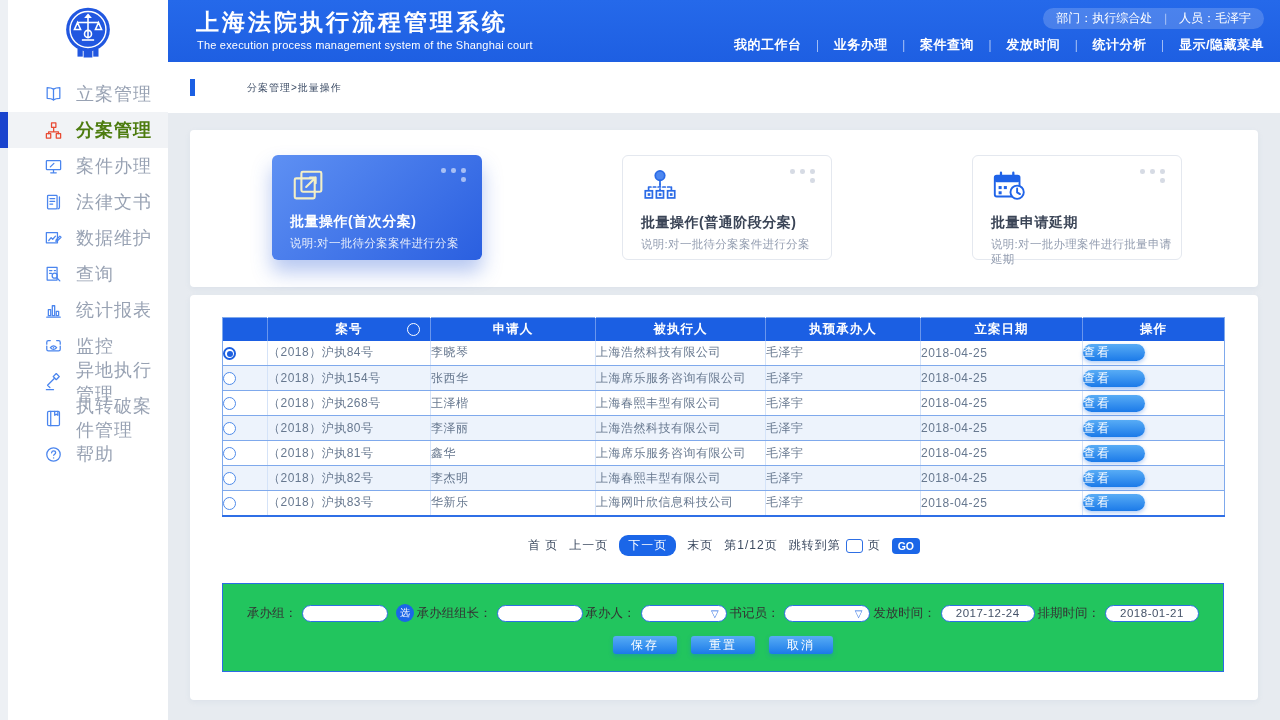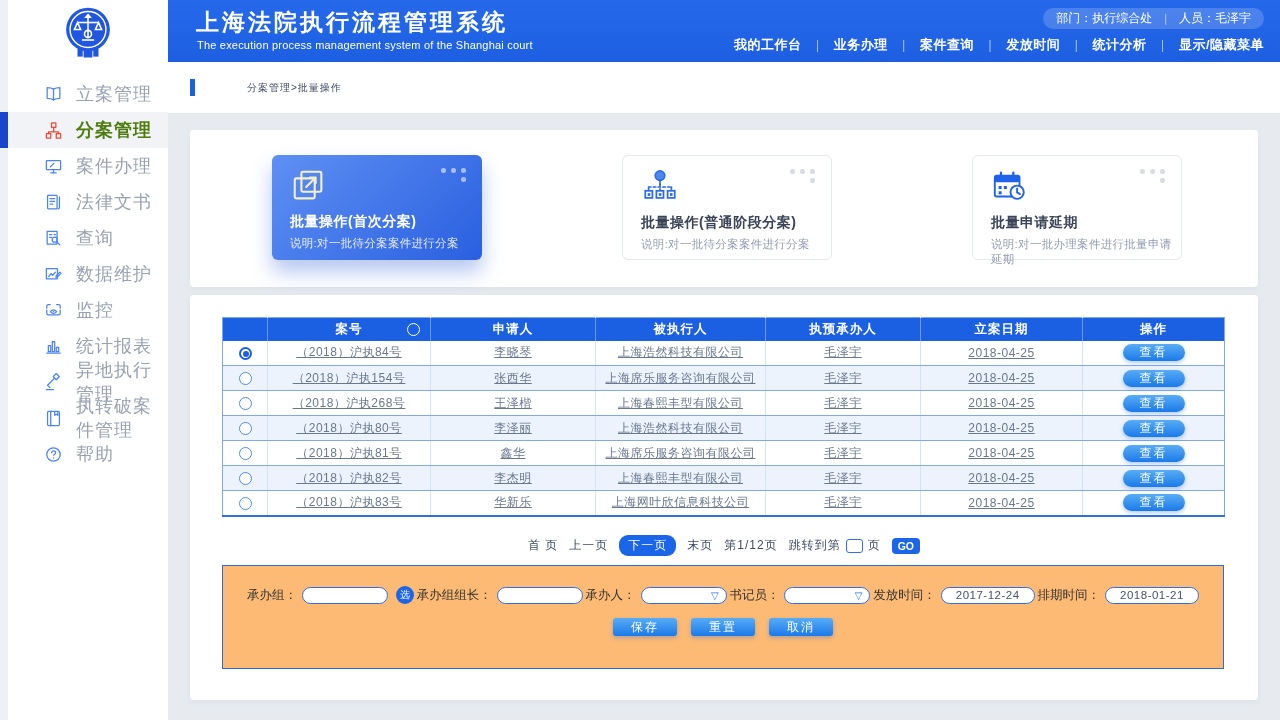--- a/index.html
+++ b/index.html
@@ -56,38 +56,38 @@
   .dots i{position:absolute;width:4.5px;height:4.5px;border-radius:50%;background:#d6dbe4;}
   .card.active .dots i{background:rgba(255,255,255,.55);}
   .dots i:nth-child(1){left:0;top:0}.dots i:nth-child(2){left:10px;top:0}
   .dots i:nth-child(3){left:20px;top:0}.dots i:nth-child(4){left:20px;top:9px}
 
   
   .table-panel{position:absolute;left:190px;top:295px;width:1068px;height:405px;background:#fff;border-radius:4px;box-shadow:0 2px 5px rgba(160,175,200,.15);}
   table.case-table{position:absolute;left:32px;top:22px;width:1002px;border-collapse:collapse;table-layout:fixed;border:1px solid #7fa9ec;border-bottom:2px solid #2f6fe6;}
   .case-table th{background:var(--accent);color:#fff;font-size:12.5px;font-weight:bold;height:23px;border-right:1px solid rgba(255,255,255,.35);letter-spacing:1px;}
   .case-table th:last-child{border-right:none;}
-  .case-table td{height:25px;font-size:12px;color:#67788f;text-align:center;border-bottom:1px solid #7fa9ec;border-right:1px solid #d5e3f8;letter-spacing:.5px;text-decoration:underline;}
+  .case-table td{height:25px;font-size:12px;color:#67788f;border-bottom:1px solid #7fa9ec;border-right:1px solid #d5e3f8;letter-spacing:.5px;}
   .case-table td:last-child{border-right:none;}
   .case-table tr.stripe td{background:var(--stripe);}
   .radio{display:inline-block;width:13px;height:13px;border:1.5px solid #4f8bea;border-radius:50%;position:relative;vertical-align:middle;cursor:pointer;background:#fff;}
   .radio.selected{border:2px solid #1b5fe0;}
   .radio.selected::after{content:"";position:absolute;left:2px;top:2px;width:6px;height:6px;border-radius:50%;background:#1b5fe0;}
   .radio.header{border:1.5px solid #fff;background:transparent;}
   .view-btn{display:inline-block;width:62px;height:17px;line-height:17px;border-radius:9px;background:linear-gradient(180deg,var(--btn-from),var(--btn-to));color:#fff;font-size:12px;letter-spacing:2px;cursor:pointer;box-shadow:0 2px 4px rgba(30,110,230,.35);}
 
   
   .pagination{position:absolute;left:0;top:240px;width:100%;display:flex;justify-content:center;align-items:center;gap:11px;font-size:12px;color:#3c4a60;letter-spacing:1px;}
   .pg-link{cursor:pointer;}
   .pg-next{background:#1b66e8;color:#fff;border-radius:9px;padding:2px 9px;cursor:pointer;}
   .pg-input{width:17px;height:14px;border:1px solid #2e6fe4;border-radius:3px;outline:none;font-size:11px;text-align:center;color:#333;}
   .pg-go{background:#1b66e8;color:#fff;border-radius:4px;font-size:10.5px;font-weight:bold;padding:2px 6px;cursor:pointer;letter-spacing:0;}
 
   
-  .form-box{position:absolute;left:32px;top:270px;width:1002px;height:104px;border:1px solid #2b6ce5;background:#fdba74;}
+  .form-box{position:absolute;left:32px;top:288px;width:1002px;height:89px;border:1px solid #2b6ce5;background:#22c55e;}
   .form-row{display:flex;align-items:center;justify-content:space-between;padding:0 24px;margin-top:20px;font-size:12.5px;color:#333;}
   .f-group{display:flex;align-items:center;gap:5px;white-space:nowrap;}
   .pill{width:86px;height:17px;border:1px solid #2e6fe4;border-radius:9px;display:flex;align-items:center;justify-content:center;font-size:11.5px;color:#445268;background:#fff;cursor:text;}
   input.pill{outline:none;text-align:center;}
   .pill.select{justify-content:space-between;padding:0 7px;cursor:pointer;}
   .pill.select .arrow{color:#2e6fe4;font-size:10px;}
   .pill.date{width:94px;cursor:pointer;letter-spacing:.5px;}
   .pick-btn{width:18px;height:18px;border-radius:50%;background:#1b66e8;color:#fff;font-size:10px;display:flex;align-items:center;justify-content:center;cursor:pointer;margin-left:3px;}
   .form-btns{position:absolute;left:0;top:52px;width:100%;display:flex;justify-content:center;gap:14px;}
   .form-btn{width:64px;height:18px;line-height:18px;text-align:center;border-radius:3px;background:linear-gradient(180deg,var(--btn-from),var(--btn-to));color:#fff;font-size:12px;letter-spacing:2px;cursor:pointer;box-shadow:0 2px 4px rgba(30,110,230,.35);}
@@ -143,50 +143,50 @@
         </div>
         <div class="side-item">
           <span class="side-icon"><svg viewBox="0 0 24 24">
               <rect x="4.5" y="3" width="12" height="17" rx="1"></rect>
               <path d="M7.5 7h6M7.5 10.5h6M7.5 14h3.5M19.5 5v13c0 1.2-.8 2-2 2"></path>
             </svg></span>
           <span class="side-label">法律文书</span>
         </div>
         <div class="side-item">
           <span class="side-icon"><svg viewBox="0 0 24 24">
+              <rect x="3" y="4.5" width="14" height="13"></rect>
+              <path d="M6 14.5l3-3.5 2 2 3.5-4M15.5 13.5L20 9l1.5 1.5-4.5 4.5-2 .5z"></path>
+            </svg></span>
+          <span class="side-label">数据维护</span>
+        </div>
+        <div class="side-item">
+          <span class="side-icon"><svg viewBox="0 0 24 24">
               <rect x="4" y="3" width="12.5" height="16"></rect>
               <path d="M7 7h3M13 7h1.5M7 10.5h2.5"></path>
               <circle cx="13.5" cy="13.5" r="3.2"></circle>
               <path d="M15.8 15.8L20 20"></path>
             </svg></span>
           <span class="side-label">查询</span>
         </div>
         <div class="side-item">
           <span class="side-icon"><svg viewBox="0 0 24 24">
-              <rect x="3" y="4.5" width="14" height="13"></rect>
-              <path d="M6 14.5l3-3.5 2 2 3.5-4M15.5 13.5L20 9l1.5 1.5-4.5 4.5-2 .5z"></path>
-            </svg></span>
-          <span class="side-label">数据维护</span>
-        </div>
-        <div class="side-item">
-          <span class="side-icon"><svg viewBox="0 0 24 24">
-              <path d="M3.5 9V6.5c0-1.1.9-2 2-2h2.5M20.5 9V6.5c0-1.1-.9-2-2-2H16M3.5 11.5v4c0 1.1.9 2 2 2h13c1.1 0 2-.9 2-2v-4"></path>
-              <path d="M8 13.5c2.6-3 5.4-3 8 0-2.6 3-5.4 3-8 0z"></path>
-              <circle cx="12" cy="13.5" r="1" fill="currentColor" stroke="none"></circle>
-            </svg></span>
-          <span class="side-label">监控</span>
-        </div>
-        <div class="side-item">
-          <span class="side-icon"><svg viewBox="0 0 24 24">
               <path d="M3.5 20.5h17"></path>
               <rect x="5.5" y="11" width="3" height="7.5"></rect>
               <rect x="10.5" y="6" width="3" height="12.5"></rect>
               <rect x="15.5" y="13" width="3" height="5.5"></rect>
             </svg></span>
           <span class="side-label">统计报表</span>
+        </div>
+        <div class="side-item">
+          <span class="side-icon"><svg viewBox="0 0 24 24">
+              <path d="M3.5 9V6.5c0-1.1.9-2 2-2h2.5M20.5 9V6.5c0-1.1-.9-2-2-2H16M3.5 11.5v4c0 1.1.9 2 2 2h13c1.1 0 2-.9 2-2v-4"></path>
+              <path d="M8 13.5c2.6-3 5.4-3 8 0-2.6 3-5.4 3-8 0z"></path>
+              <circle cx="12" cy="13.5" r="1" fill="currentColor" stroke="none"></circle>
+            </svg></span>
+          <span class="side-label">监控</span>
         </div>
         <div class="side-item">
           <span class="side-icon"><svg viewBox="0 0 24 24">
               <rect x="12.8" y="1.8" width="5.5" height="5.5" transform="rotate(45 15.5 4.5)"></rect>
               <path d="M13 7l-8.5 8.5M4.5 15.5l3 3M3 21h9"></path>
             </svg></span>
           <span class="side-label">异地执行管理</span>
         </div>
         <div class="side-item">
           <span class="side-icon"><svg viewBox="0 0 24 24">

